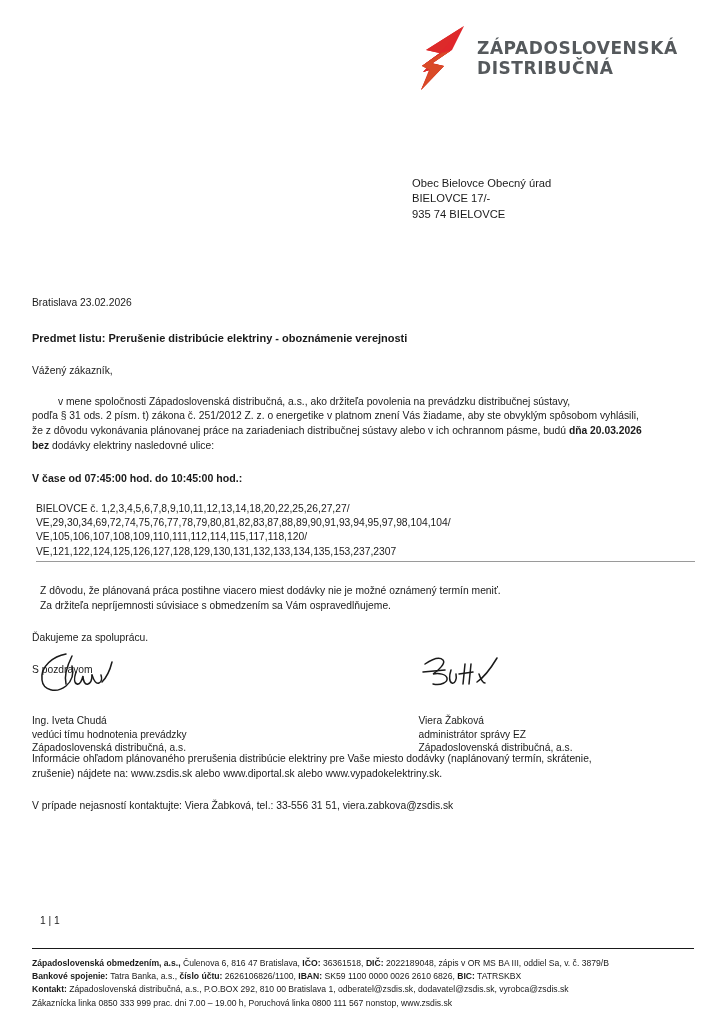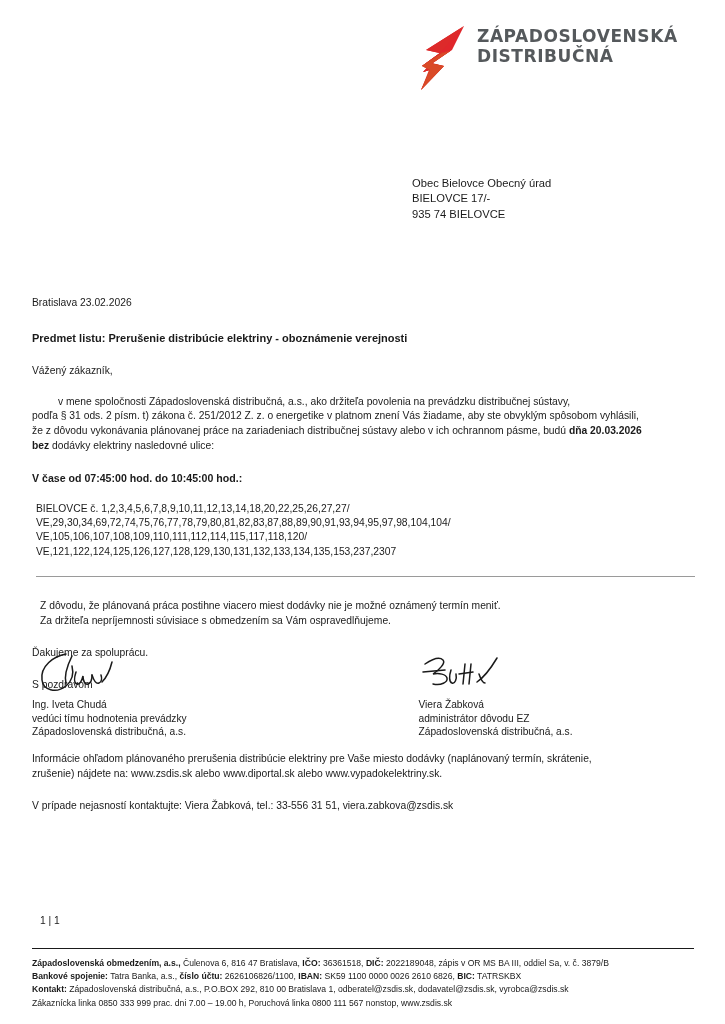--- a/index.html
+++ b/index.html
@@ -19,20 +19,21 @@
     overflow: hidden;
     box-sizing: border-box;
   }
 
   
   .logo-block {
     position: absolute;
     top: 26px;
     right: 30px;
     display: flex;
+    align-items: center;
     gap: 11px;
   }
   .logo-bolt {
     width: 46px;
     height: 64px;
     flex: none;
   }
   .logo-words {
     display: flex;
     flex-direction: column;
@@ -89,21 +90,21 @@
   }
 
   .streets {
     margin: 16px 0 0 0;
     padding-left: 4px;
   }
   .street-group {
     font-size: 10.3px;
     line-height: 14.3px;
     border-bottom: 1px solid #9a9a9a;
-    padding-bottom: 17px;
+    padding-bottom: 2px;
   }
   .street-group div { white-space: nowrap; }
 
   .para2 { margin: 22px 0 0 8px; }
   .thanks { margin: 18px 0 0 0; }
   .regards { margin: 17px 0 0 0; }
 
   
   .signatures {
     position: absolute;
@@ -112,21 +113,21 @@
     width: 560px;
     display: flex;
   }
   .sig-col { width: 220px; }
   .sig-col.right { margin-left: 213px; }
   .sig-img { height: 48px; }
   .sig-img svg { display: block; }
   .sig-names {
     font-size: 10.2px;
     line-height: 13.6px;
-    margin-top: 0;
+    margin-top: 16px;
   }
 
   
   .notes {
     position: absolute;
     left: 32px;
     top: 752px;
     width: 665px;
     font-size: 10.3px;
     line-height: 14.6px;
@@ -255,21 +256,21 @@
             <path d="M46 14 L44 34"></path>
             <path d="M40 24 L54 22"></path>
             <path d="M52 14 L50 34"></path>
             <path d="M58 32 C64 28, 72 18, 78 8"></path>
             <path d="M60 24 C62 30, 64 33, 66 33"></path>
           </g>
         </svg>
       </div>
       <div class="sig-names">
         <div>Viera Žabková</div>
-        <div>administrátor dôvodu EZ</div>
+        <div>administrátor správy EZ</div>
         <div>Západoslovenská distribučná, a.s.</div>
       </div>
     </div>
 
   </div>
 
   <div class="notes">
     <div>Informácie ohľadom plánovaného prerušenia distribúcie elektriny pre Vaše miesto dodávky (naplánovaný termín, skrátenie,</div>
     <div>zrušenie) nájdete na: www.zsdis.sk alebo www.diportal.sk alebo www.vypadokelektriny.sk.</div>
     <div class="gap">V prípade nejasností kontaktujte: Viera Žabková, tel.: 33-556 31 51, viera.zabkova@zsdis.sk</div>

